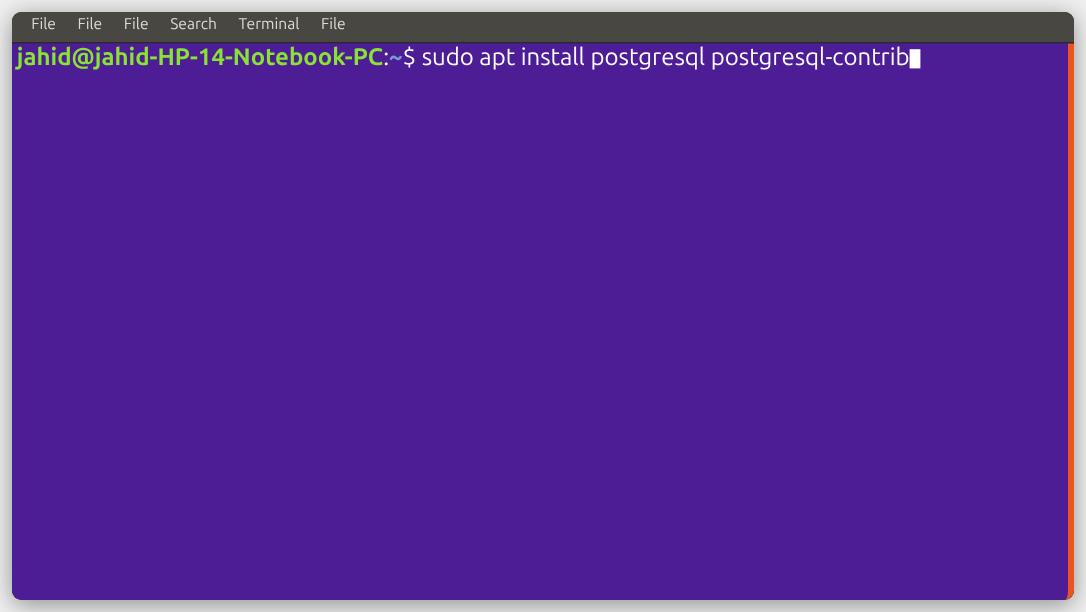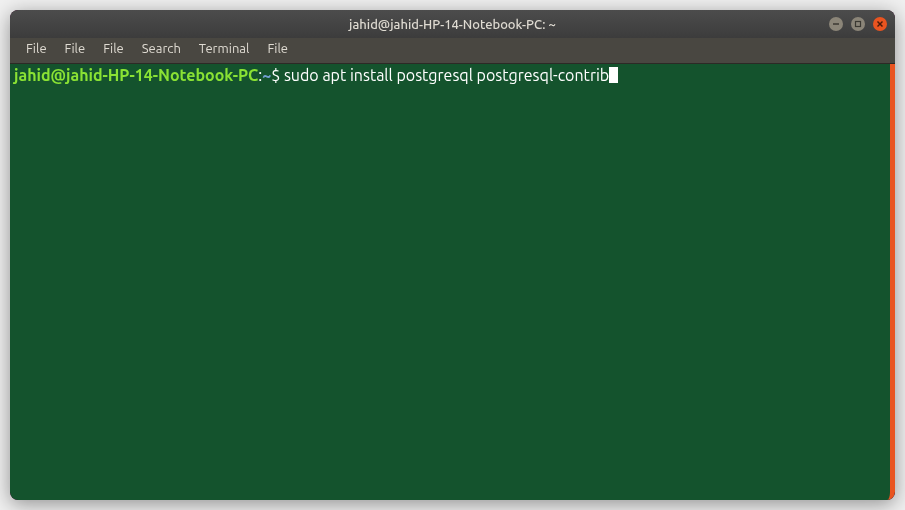--- a/index.html
+++ b/index.html
@@ -70,24 +70,24 @@
       border-bottom: 1px solid #2c2a26;
     }
     .menu-item {
       color: #dfdbd2;
       font-size: 13px;
       padding: 3px 8px;
       cursor: pointer;
     }
     .terminal-body {
       flex: 1;
-      background: #14532d;
+      background: #4c1d95;
       padding: 2px 4px;
       font-family: "Ubuntu Mono", "DejaVu Sans Mono", "Courier New", monospace;
-      font-size: 16px;
+      font-size: 20px;
       line-height: 18px;
       color: #ffffff;
       overflow: hidden;
       border-right: 5px solid #e95420;
       border-bottom-left-radius: 8px;
       border-bottom-right-radius: 8px;
       position: relative;
     }
     .prompt-line {
       white-space: pre;
@@ -115,41 +115,20 @@
       width: 9px;
       height: 16px;
       vertical-align: text-bottom;
       margin-bottom: 1px;
     }
   </style>
 </head>
 <body>
 
 <div class="window">
-  <div class="titlebar">
-    <span class="title">jahid@jahid-HP-14-Notebook-PC: ~</span>
-    <div class="window-controls">
-      <div class="wc wc-min">
-        <svg width="8" height="8" viewBox="0 0 8 8">
-            <line x1="1" y1="4" x2="7" y2="4" stroke="#3b3932" stroke-width="1.5"></line>
-          </svg>
-      </div>
-      <div class="wc wc-max">
-        <svg width="8" height="8" viewBox="0 0 8 8">
-            <rect x="1.5" y="1.5" width="5" height="5" stroke="#3b3932" stroke-width="1.2" fill="none"></rect>
-          </svg>
-      </div>
-      <div class="wc wc-close">
-        <svg width="8" height="8" viewBox="0 0 8 8">
-            <line x1="1.5" y1="1.5" x2="6.5" y2="6.5" stroke="#4a1a09" stroke-width="1.5"></line>
-            <line x1="6.5" y1="1.5" x2="1.5" y2="6.5" stroke="#4a1a09" stroke-width="1.5"></line>
-          </svg>
-      </div>
-    </div>
-  </div>
   <div class="menubar">
     <span class="menu-item">File</span>
     <span class="menu-item">File</span>
     <span class="menu-item">File</span>
     <span class="menu-item">Search</span>
     <span class="menu-item">Terminal</span>
     <span class="menu-item">File</span>
   </div>
   <div class="terminal-body">
     <span class="prompt-line"><span class="user-host">jahid@jahid-HP-14-Notebook-PC</span><span class="colon">:</span><span class="path">~</span><span class="dollar">$ </span><span class="command">sudo apt install postgresql postgresql-contrib</span><span class="cursor"></span></span>

